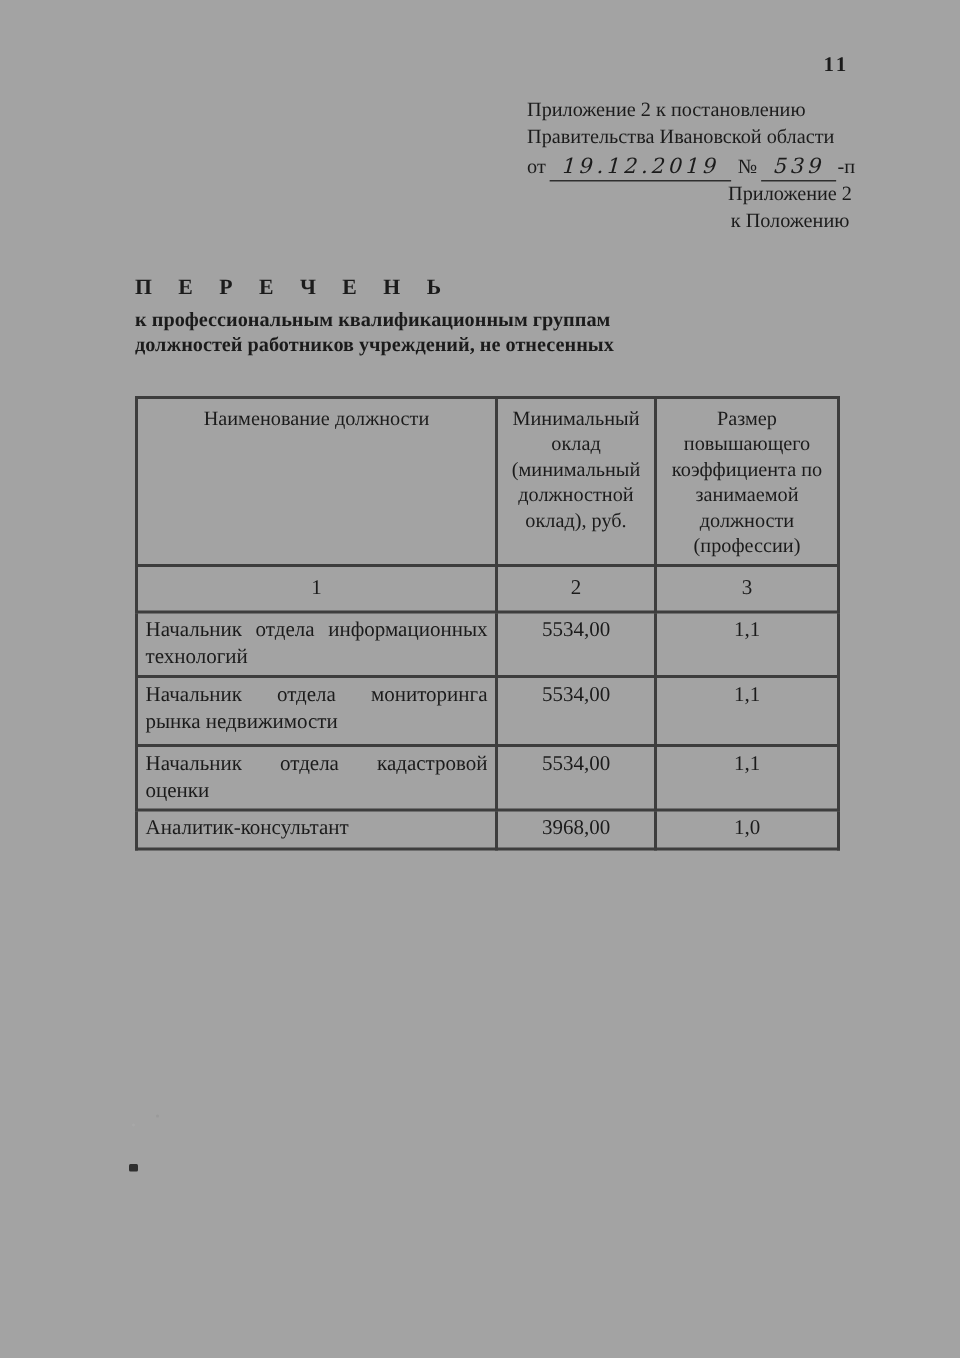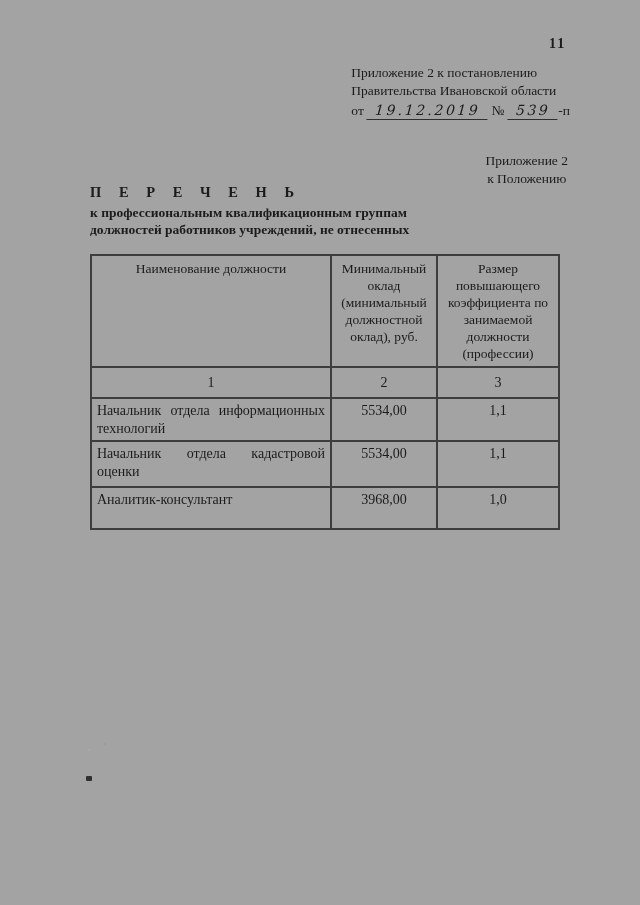--- a/index.html
+++ b/index.html
@@ -38,21 +38,21 @@
     font-style: italic;
     font-size: 14px;
     letter-spacing: 2.5px;
     line-height: 15px;
     padding: 0 8px 1px 8px;
     border-bottom: 1.6px solid #2e2e2e;
     transform: skewX(-4deg);
   }
   .annex-block-2 {
     position: absolute;
-    top: 152px;
+    top: 120px;
     right: 72px;
     text-align: center;
     font-size: 13.5px;
     line-height: 17.5px;
   }
   .title-block {
     position: absolute;
     top: 184px;
     left: 90px;
     width: 478px;
@@ -64,21 +64,21 @@
     letter-spacing: 7px;
     margin-bottom: 3px;
     white-space: nowrap;
   }
   .subtitle {
     font-size: 13.5px;
     line-height: 17px;
   }
   table.doc-table {
     position: absolute;
-    top: 254px;
+    top: 264px;
     left: 90px;
     width: 468px;
     border-collapse: collapse;
     table-layout: fixed;
     font-size: 14px;
   }
   .doc-table td, .doc-table th {
     border: 2px solid #3d3d3d;
     font-weight: normal;
     overflow: hidden;
@@ -167,20 +167,25 @@
         <td>3</td>
       </tr>
     </thead>
     <tbody>
         <tr>
           <td class="cell-position">Начальник отдела информационных технологий</td>
           <td class="cell-salary">5534,00</td>
           <td class="cell-coefficient">1,1</td>
         </tr>
         <tr>
+          <td class="cell-position">Начальник отдела мониторинга рынка недвижимости</td>
+          <td class="cell-salary">5534,00</td>
+          <td class="cell-coefficient">1,1</td>
+        </tr>
+        <tr>
           <td class="cell-position">Начальник отдела кадастровой оценки</td>
           <td class="cell-salary">5534,00</td>
           <td class="cell-coefficient">1,1</td>
         </tr>
         <tr>
           <td class="cell-position">Аналитик-консультант</td>
           <td class="cell-salary">3968,00</td>
           <td class="cell-coefficient">1,0</td>
         </tr>
       </tbody>

